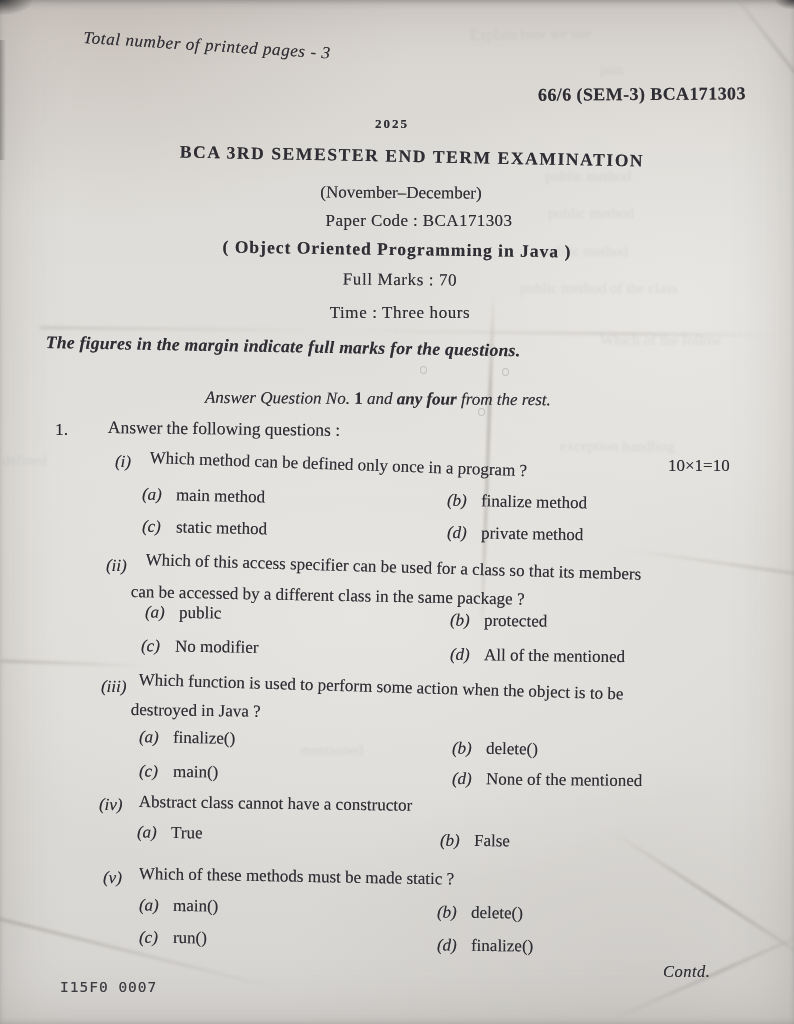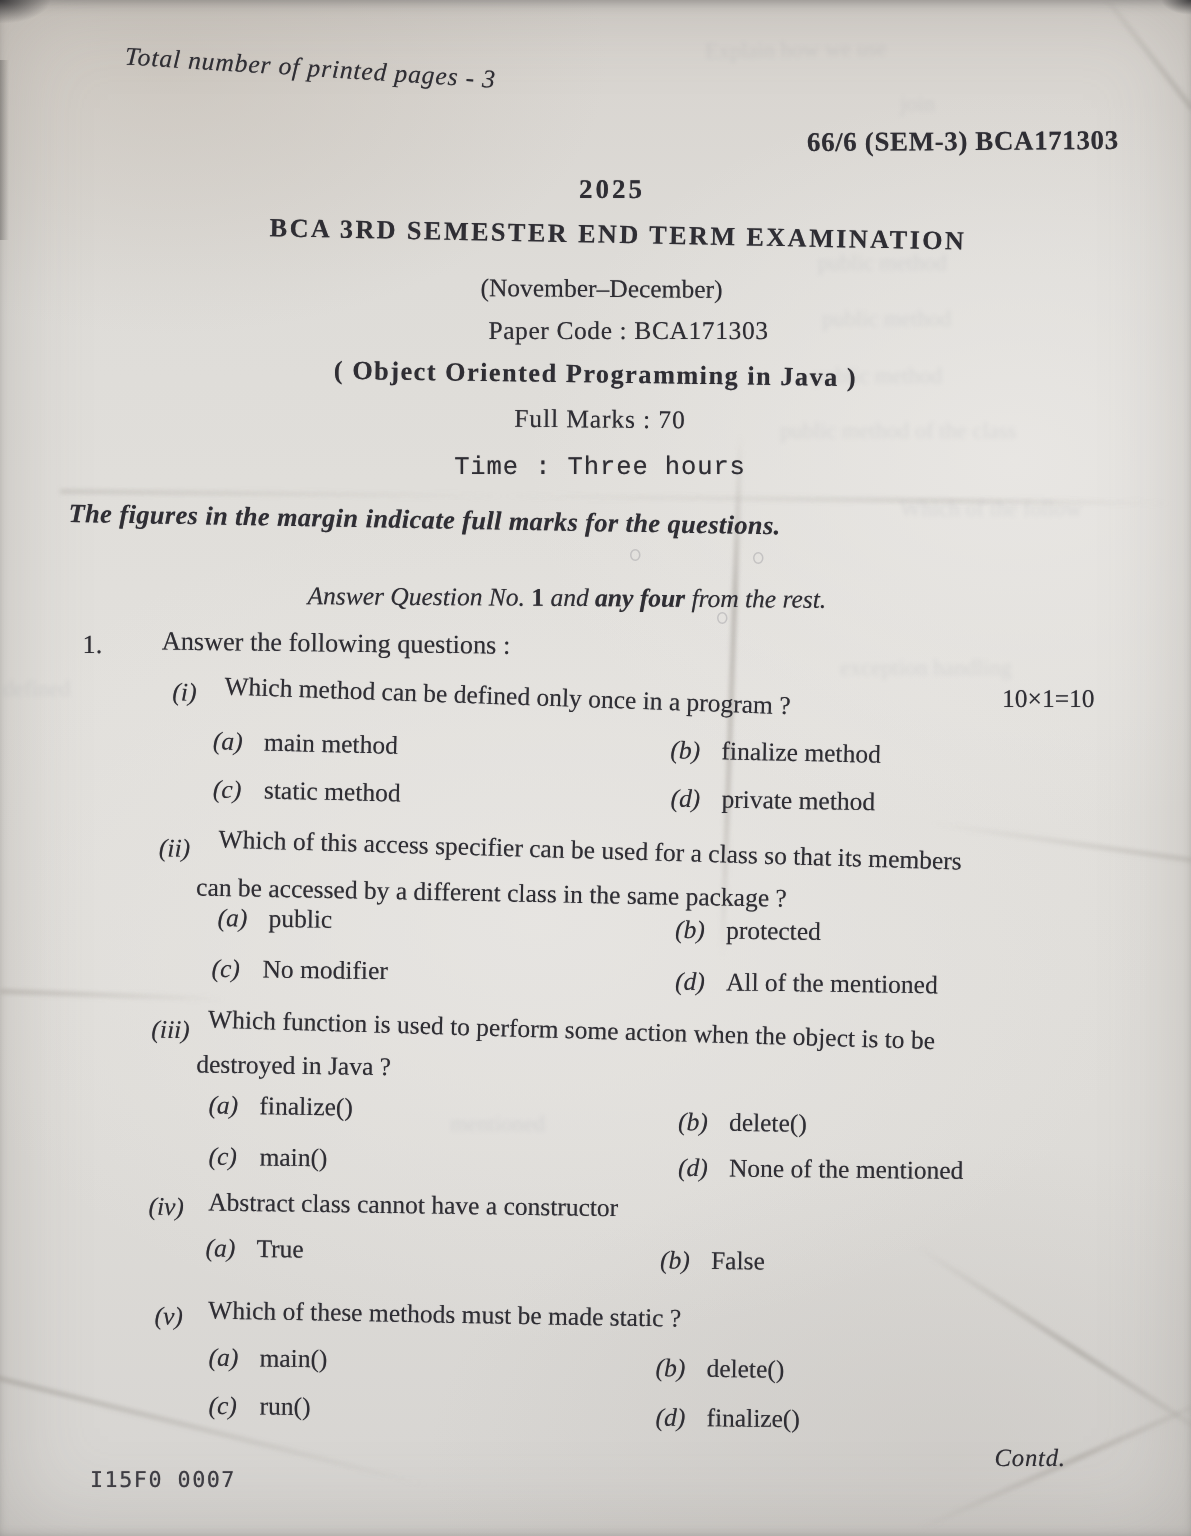--- a/index.html
+++ b/index.html
@@ -63,33 +63,33 @@
   <span class="bleed" style="left:300px;top:742px;">mentioned</span>
 
   <div class="speck" style="left:420px;top:366px;"></div>
   <div class="speck" style="left:502px;top:368px;"></div>
   <div class="speck" style="left:478px;top:408px;"></div>
 
   <div class="abs ital ink" style="left:84px;top:28px;font-size:17px;letter-spacing:.6px;transform:rotate(3.6deg);transform-origin:left top;">Total number of printed pages - 3</div>
 
   <div class="abs bold ink" style="left:538px;top:84px;font-size:18px;letter-spacing:.4px;transform:rotate(-.4deg);">66/6 (SEM-3) BCA171303</div>
 
-  <div class="abs bold ink ctr" style="left:408px;top:116px;font-size:18px;letter-spacing:2px;">2025</div>
+  <div class="abs bold ink ctr" style="left:392px;top:116px;font-size:13px;letter-spacing:2px;">2025</div>
 
   <div class="abs bold ink ctr" style="left:412px;top:146px;font-size:17.5px;letter-spacing:1.6px;transform:translateX(-50%) rotate(1.1deg);">BCA 3RD SEMESTER END TERM EXAMINATION</div>
 
   <div class="abs ink ctr" style="left:401px;top:183px;font-size:17px;transform:translateX(-50%) rotate(.4deg);">(November–December)</div>
 
   <div class="abs ink ctr" style="left:419px;top:211px;font-size:17px;letter-spacing:.4px;">Paper Code : BCA171303</div>
 
   <div class="abs bold ink ctr" style="left:397px;top:239px;font-size:17.5px;letter-spacing:1px;transform:translateX(-50%) rotate(.8deg);">( Object Oriented Programming in Java )</div>
 
   <div class="abs ink ctr" style="left:400px;top:270px;font-size:17px;letter-spacing:.6px;transform:translateX(-50%) rotate(.5deg);">Full Marks : 70</div>
 
-  <div class="abs ink ctr" style="left:400px;top:303px;font-size:17px;letter-spacing:.6px;font-family:Liberation Mono, monospace;">Time : Three hours</div>
+  <div class="abs ink ctr" style="left:400px;top:303px;font-size:17px;letter-spacing:.6px;">Time : Three hours</div>
 
   <div class="abs bold ital ink" style="left:46px;top:332px;font-size:17.5px;letter-spacing:.3px;transform:rotate(1deg);transform-origin:left top;">The figures in the margin indicate full marks for the questions.</div>
 
   <div class="abs ink" style="left:205px;top:389px;font-size:17px;transform:rotate(.4deg);">
     <span class="ital">Answer Question No. </span><span class="bold">1</span><span class="ital"> and </span><span class="bold ital">any four</span><span class="ital"> from the rest.</span>
   </div>
 
   <div class="abs ink" style="left:55px;top:419px;font-size:17.5px;">1.</div>
   <div class="abs ink" style="left:108px;top:417px;font-size:17.5px;transform:rotate(.7deg);transform-origin:left top;">Answer the following questions :</div>
   <div class="abs ink" style="left:668px;top:430px;font-size:17px;margin-top:26px;">10×1=10</div>

